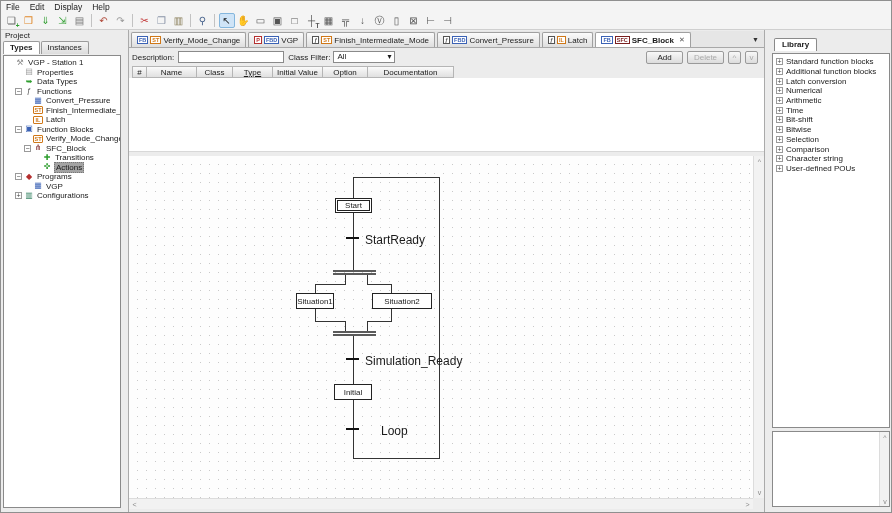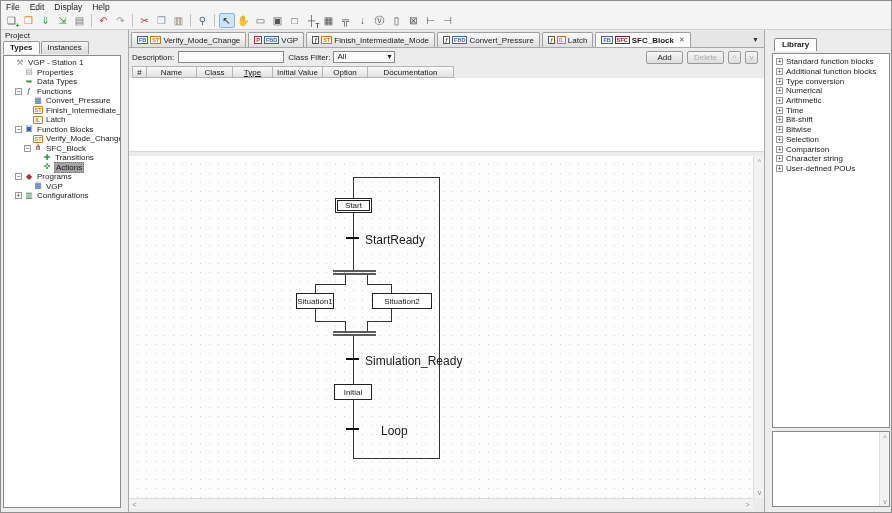--- a/index.html
+++ b/index.html
@@ -416,21 +416,21 @@
       <div class="lrow">
         <span class="expbox">+</span>
         <span class="llabel">Standard function blocks</span>
       </div>
       <div class="lrow">
         <span class="expbox">+</span>
         <span class="llabel">Additional function blocks</span>
       </div>
       <div class="lrow">
         <span class="expbox">+</span>
-        <span class="llabel">Type conversion</span>
+        <span class="llabel">Latch conversion</span>
       </div>
       <div class="lrow">
         <span class="expbox">+</span>
         <span class="llabel">Numerical</span>
       </div>
       <div class="lrow">
         <span class="expbox">+</span>
         <span class="llabel">Arithmetic</span>
       </div>
       <div class="lrow">

